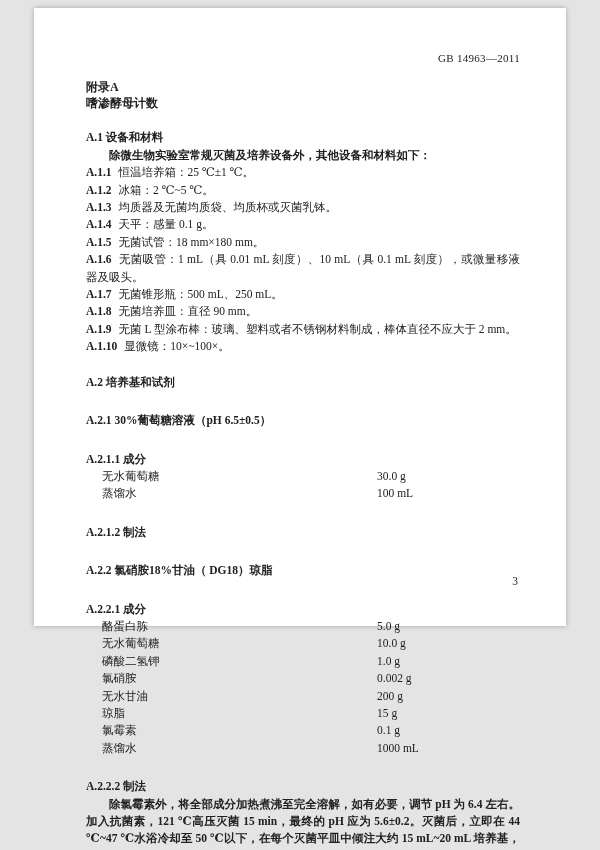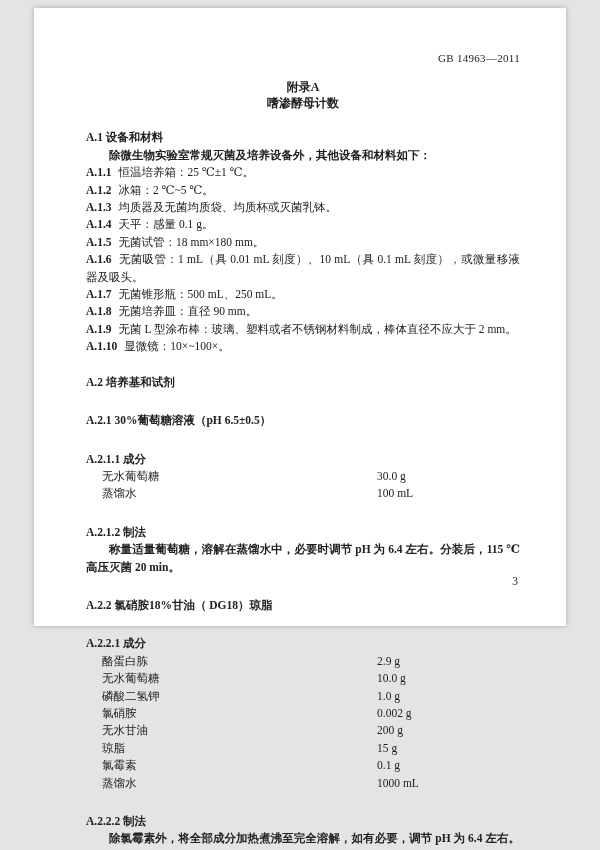--- a/index.html
+++ b/index.html
@@ -28,21 +28,20 @@
     font-size: 11.5px;
     line-height: 17.4px;
   }
   .doc-number {
     text-align: right;
     font-size: 11px;
     margin-bottom: 12px;
     letter-spacing: 0.3px;
   }
   .title-line {
-    text-align: center;
     font-weight: bold;
     font-size: 12px;
     line-height: 16px;
   }
   .title-block { margin-bottom: 8px; }
   .heading {
     font-weight: bold;
     margin-top: 21px;
   }
   .heading.major { margin-top: 18px; }
@@ -109,29 +108,28 @@
         <span class="ing-name">无水葡萄糖</span>
         <span class="ing-amount">30.0 g</span>
       </div>
       <div class="ing-row">
         <span class="ing-name">蒸馏水</span>
         <span class="ing-amount">100 mL</span>
       </div>
     </div>
 
     <div class="heading">A.2.1.2 制法</div>
-    <p class="para">称量适量葡萄糖，溶解在蒸馏水中，必要时调节 pH 为 6.4 左右。分装后，115 ℃高压灭菌 20 min。</p>
 
     <div class="heading">A.2.2 氯硝胺18%甘油（ DG18）琼脂</div>
     <div class="heading">A.2.2.1 成分</div>
 
     <div>
       <div class="ing-row">
         <span class="ing-name">酪蛋白胨</span>
-        <span class="ing-amount">2.9 g</span>
+        <span class="ing-amount">5.0 g</span>
       </div>
       <div class="ing-row">
         <span class="ing-name">无水葡萄糖</span>
         <span class="ing-amount">10.0 g</span>
       </div>
       <div class="ing-row">
         <span class="ing-name">磷酸二氢钾</span>
         <span class="ing-amount">1.0 g</span>
       </div>
       <div class="ing-row">

